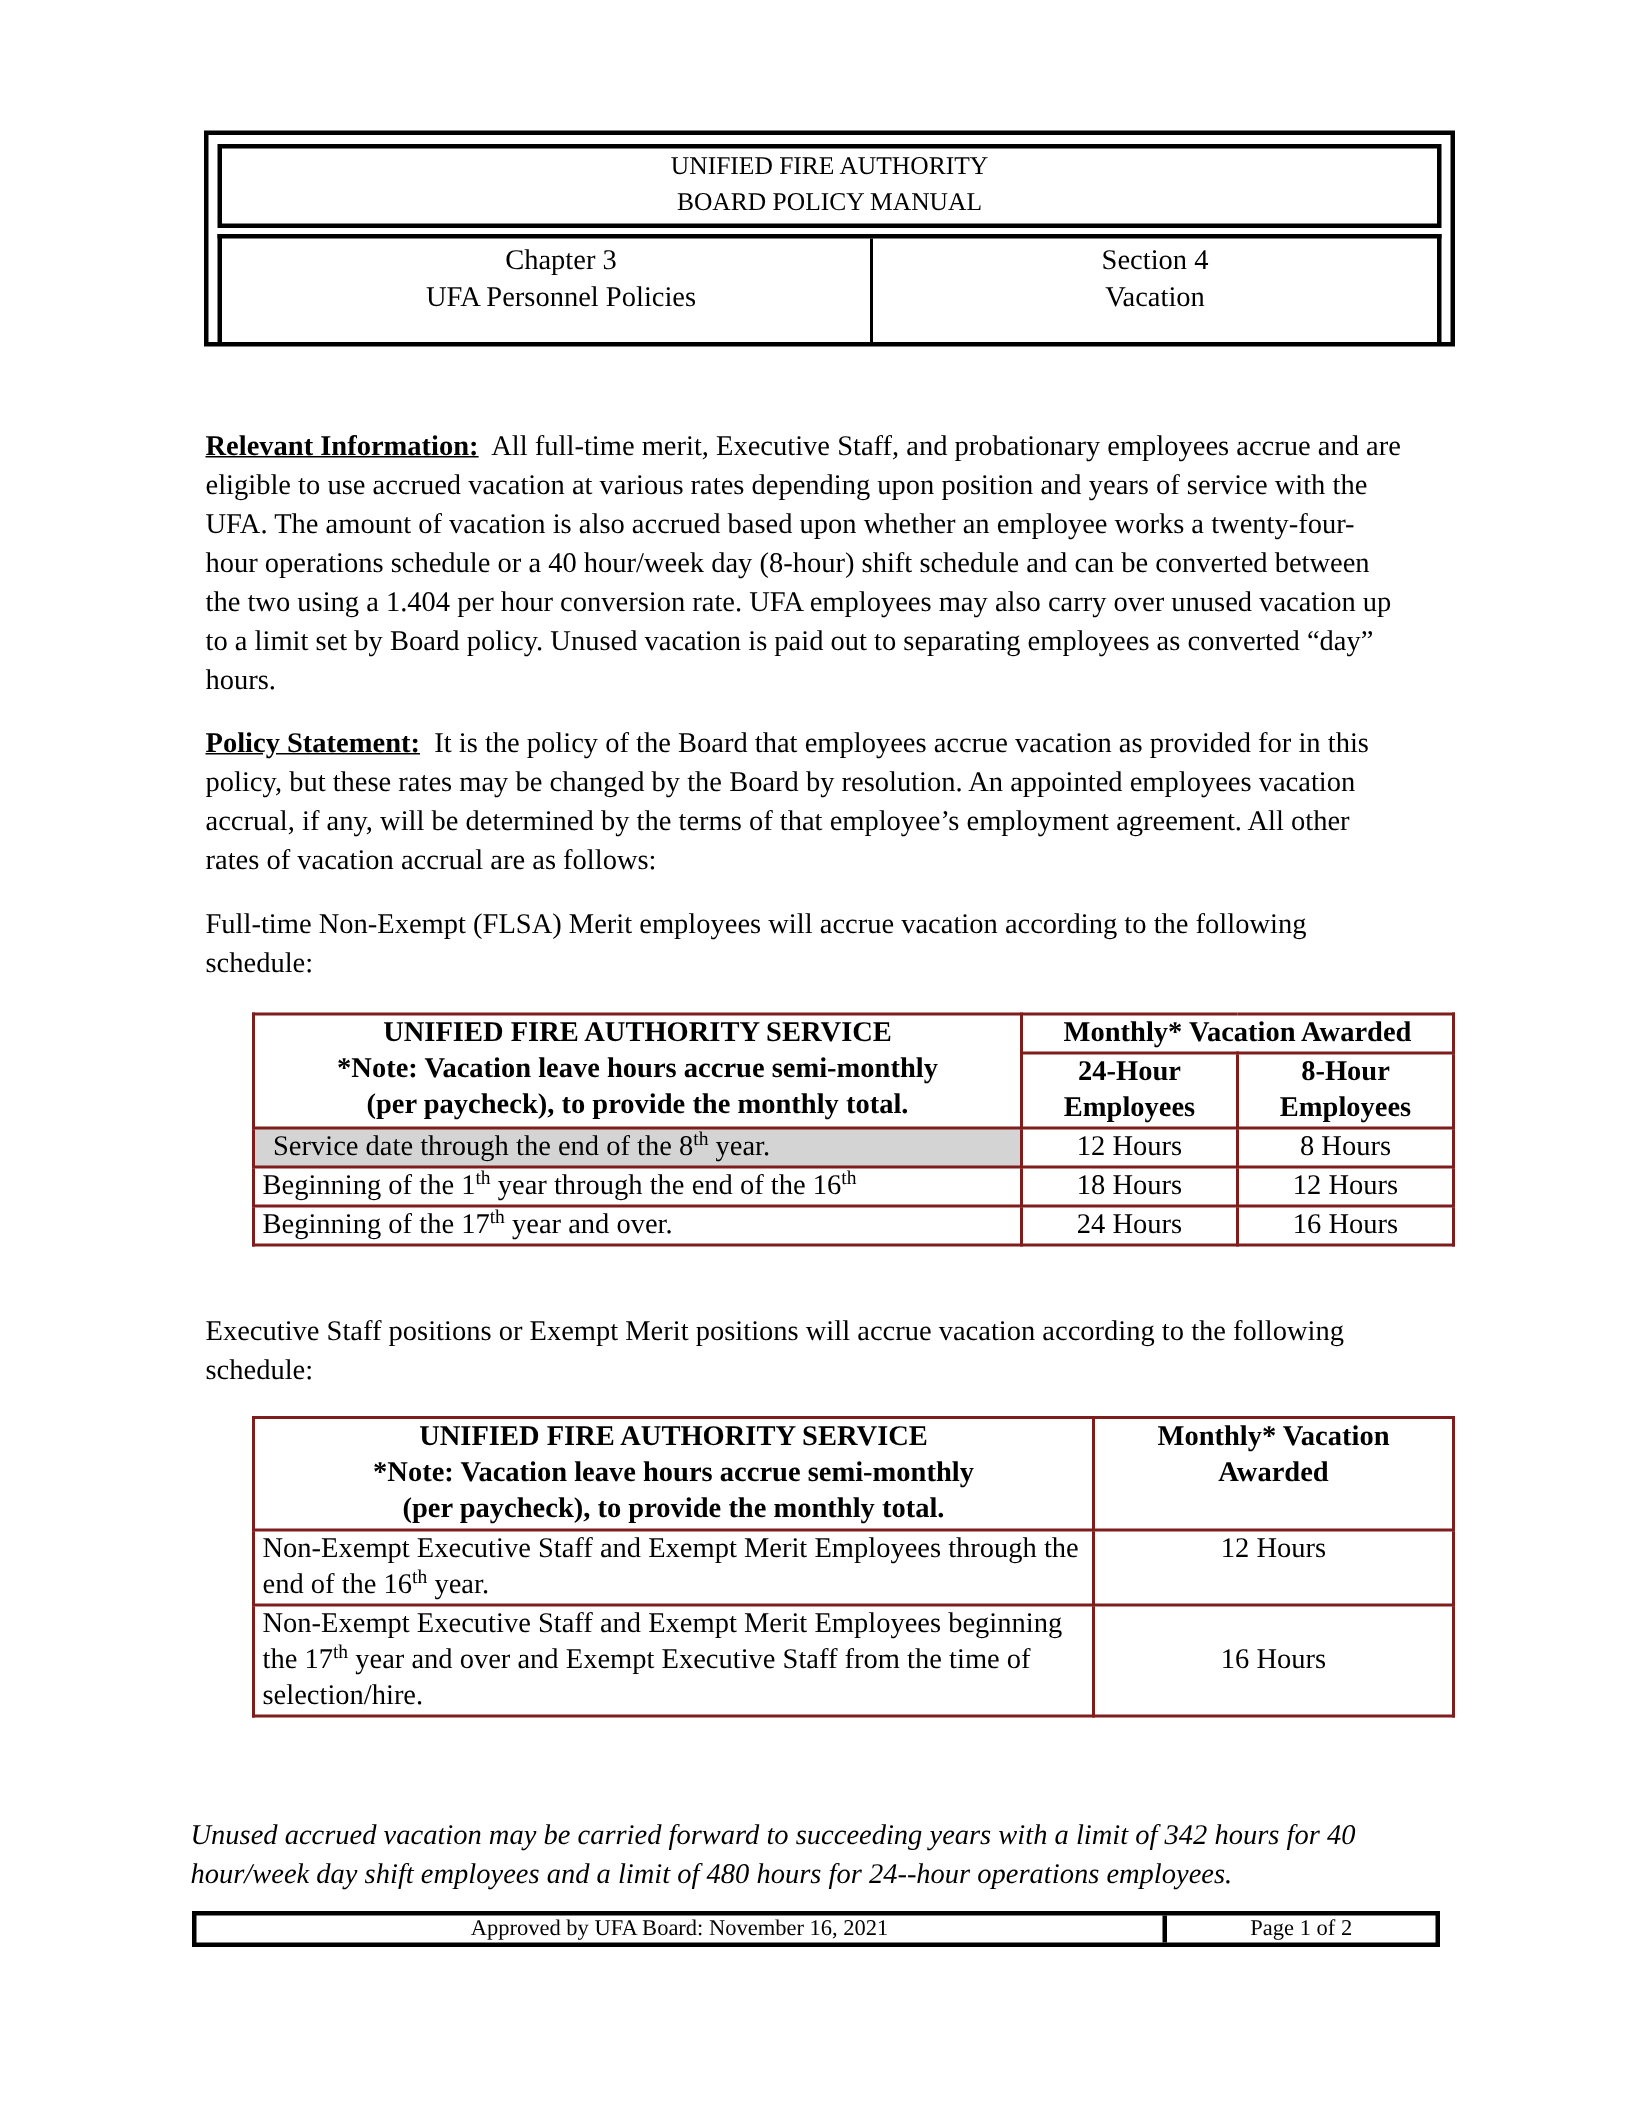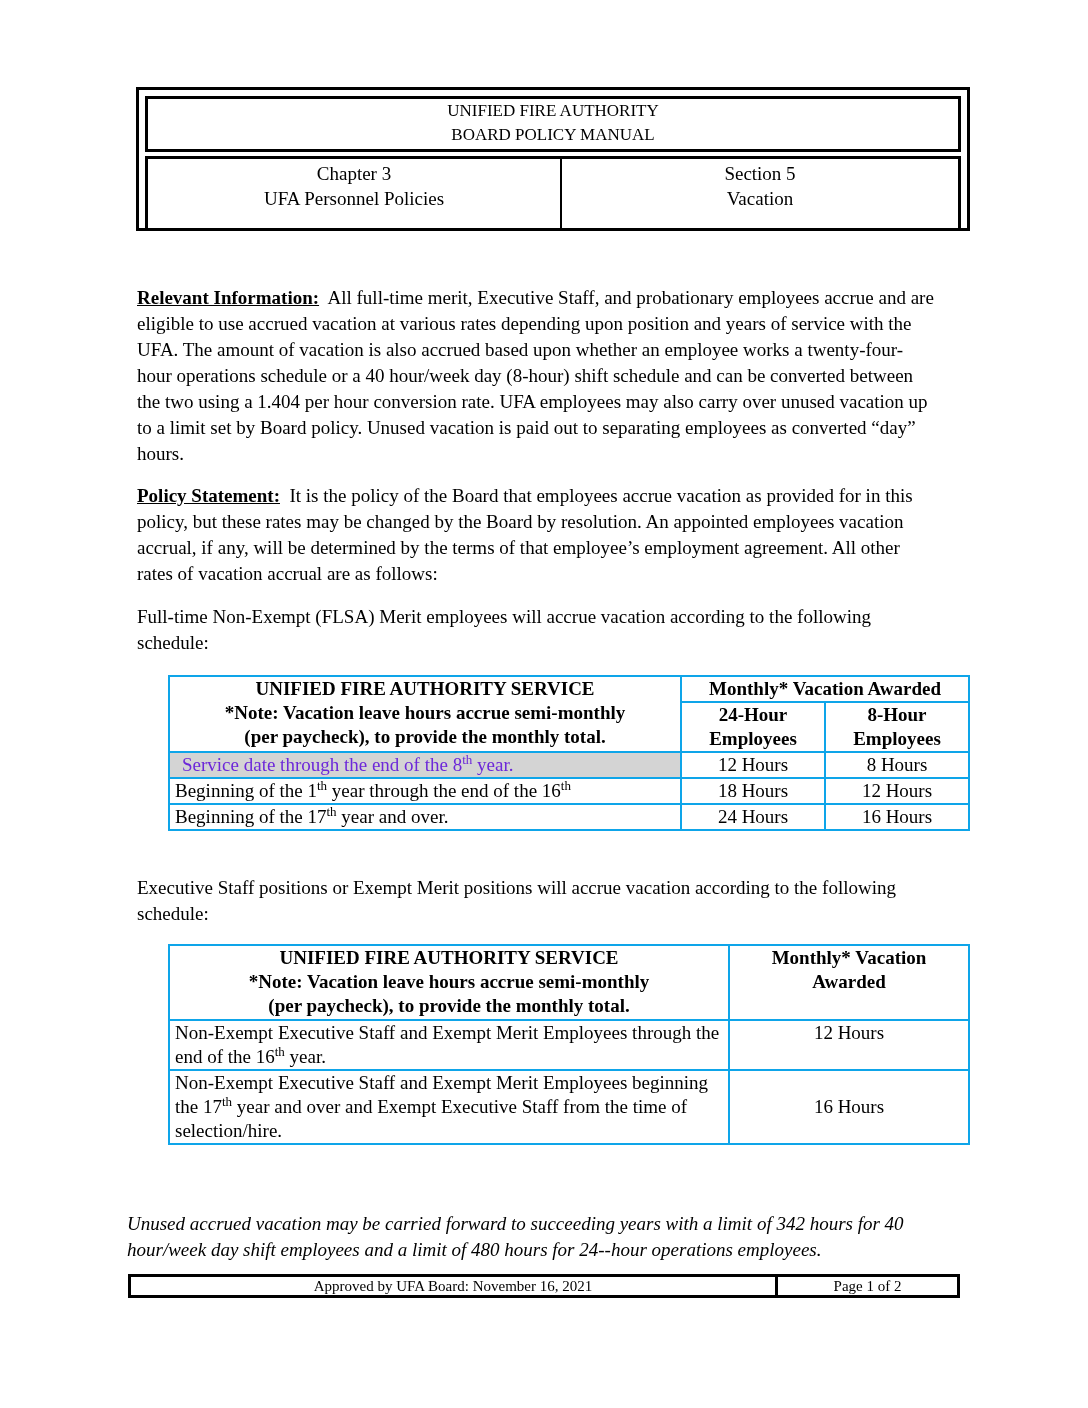--- a/index.html
+++ b/index.html
@@ -1,55 +1,55 @@
 <!DOCTYPE html>
 <html><head>
 <meta charset="utf-8">
 <style>
   html, body { margin: 0; padding: 0; background: #ffffff; }
   body { width: 1088px; height: 1408px; position: relative; font-family: "Liberation Serif", serif; color: #000; overflow: hidden; }
   .abs { position: absolute; }
   
   .hdr-outer { left: 136px; top: 87px; width: 834px; height: 144px; border: 3px solid #000; box-sizing: border-box; }
   .hdr-inner-top { position: absolute; left: 6px; top: 6px; right: 6px; height: 56px; border: 3px solid #000; box-sizing: border-box; text-align: center; font-size: 17px; line-height: 24px; padding-top: 0; }
-  .hdr-inner-bot { position: absolute; left: 6px; top: 66px; right: 6px; bottom: 0; border: 3px solid #000; border-bottom: none; box-sizing: border-box; display: flex; }
+  .hdr-inner-bot { position: absolute; left: 6px; top: 66px; right: 6px; bottom: 0; border: 3px solid #000; border-bottom: none; box-sizing: border-box; display: flex; padding-left: 20px; }
   .hdr-cell { text-align: center; font-size: 19px; line-height: 25px; padding-top: 2px; }
   .hdr-cell.left { width: 412px; border-right: 2px solid #000; }
   .hdr-cell.right { flex: 1; }
   .ital { }
   
   .para { left: 137px; width: 800px; font-size: 19px; line-height: 26px; }
   .lbl { font-weight: bold; text-decoration: underline; }
   
   table { border-collapse: collapse; font-size: 19px; }
-  td, th { border: 2px solid #0ea5e9; padding: 0 5px; line-height: 24px; }
+  td, th { border: 2px solid #7f1d1d; padding: 0 5px; line-height: 24px; }
   th { font-weight: bold; text-align: center; }
   td.c { text-align: center; }
-  .shaded { background: #d4d4d4; color: #6d28d9; padding-left: 12px; }
+  .shaded { background: #d4d4d4; color: #000000; padding-left: 12px; }
   sup { font-size: 13px; line-height: 0; vertical-align: 7px; }
   
   .footer { left: 128px; top: 1274px; width: 832px; height: 24px; border: 3px solid #000; box-sizing: border-box; display: flex; font-size: 15px; }
   .footer .f1 { width: 644px; text-align: center; border-right: 3px solid #000; line-height: 18px; }
   .footer .f2 { flex: 1; text-align: center; line-height: 18px; }
 </style>
 </head>
 <body>
 
 <div class="abs hdr-outer">
   <div class="hdr-inner-top">
     <div>UNIFIED FIRE AUTHORITY</div>
     <div>BOARD POLICY MANUAL</div>
   </div>
   <div class="hdr-inner-bot">
     <div class="hdr-cell left">
       <div>Chapter 3</div>
       <div class="ital">UFA Personnel Policies</div>
     </div>
     <div class="hdr-cell right">
-      <div>Section 5</div>
+      <div>Section 4</div>
       <div class="ital">Vacation</div>
     </div>
   </div>
 </div>
 
 <div class="abs para" style="top:285px;">
   <span class="lbl">Relevant Information:</span>&nbsp;
   <span>All full-time merit, Executive Staff, and probationary employees accrue  and are eligible to use accrued vacation at various rates depending upon position and years of  service with the UFA.   The amount of vacation is also accrued based upon whether an employee  works a twenty-four-hour operations schedule or a 40 hour/week day (8-hour) shift schedule and can be converted  between the two using a 1.404 per hour conversion rate. UFA employees may also carry over  unused vacation up to a limit set by Board policy. Unused vacation is paid out to separating  employees as converted “day” hours.</span>
 </div>
 

